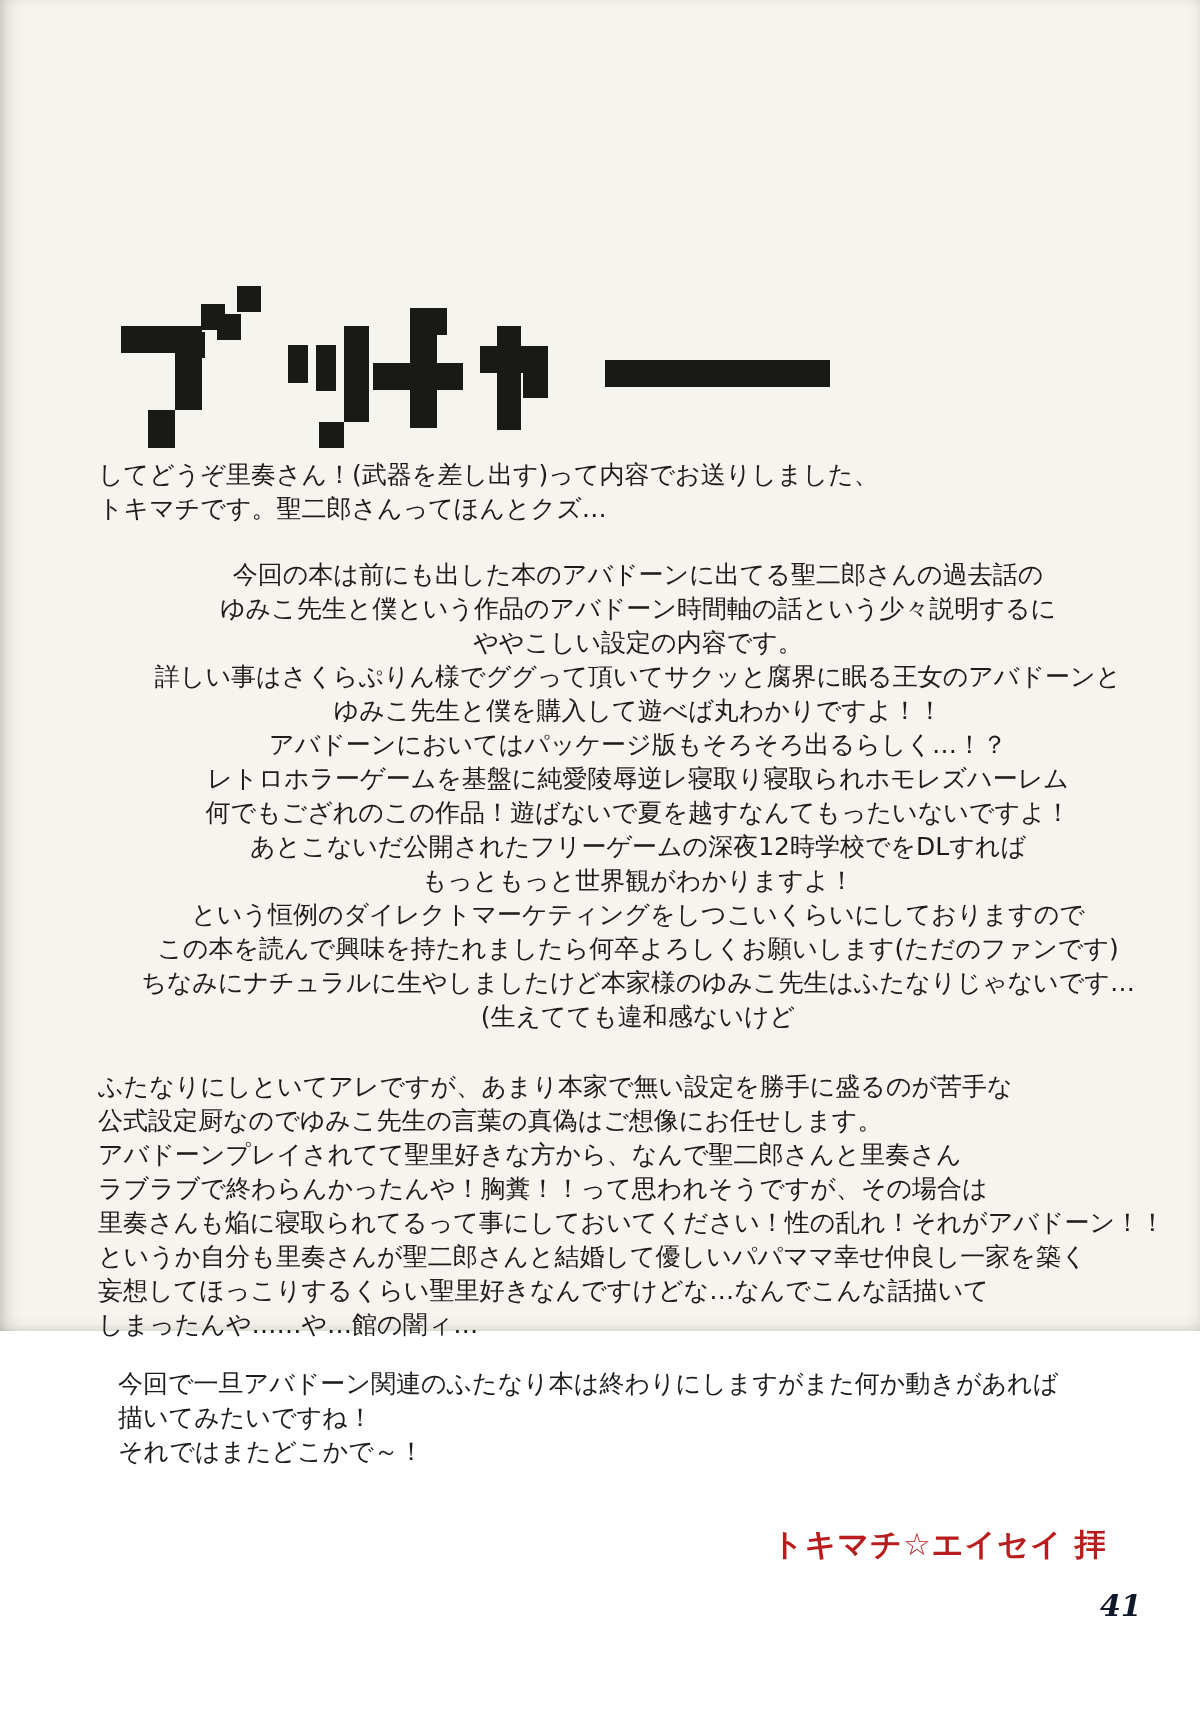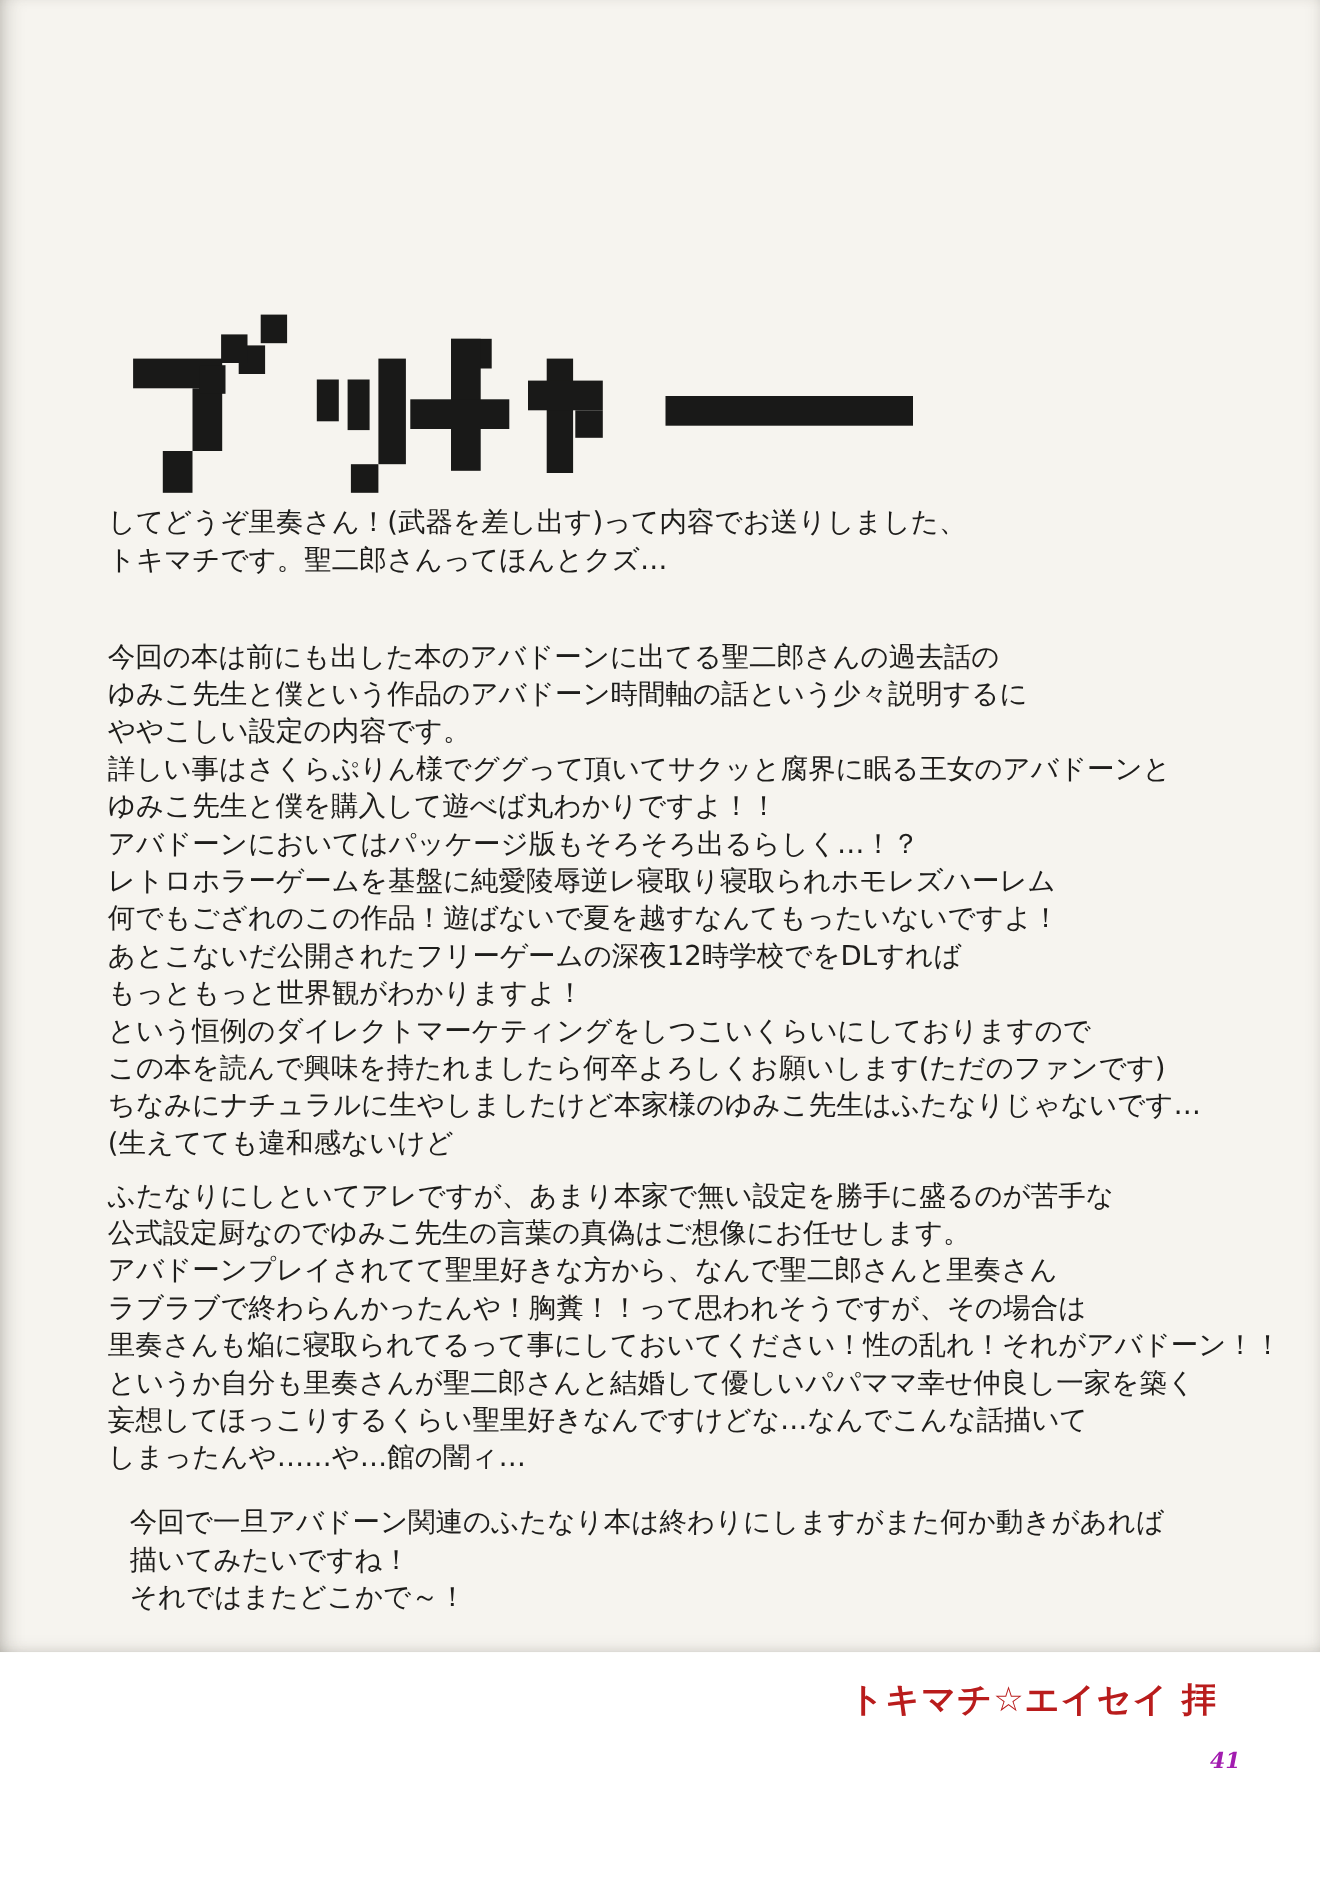--- a/index.html
+++ b/index.html
@@ -3,21 +3,21 @@
 <meta charset="utf-8">
 <style>
   html, body { margin: 0; padding: 0; }
   body {
     width: 1200px; height: 1712px;
     font-family: "DejaVu Sans", sans-serif;
     overflow: hidden;
   }
   .page {
     position: relative;
-    width: 1200px; height: 1502px;
+    width: 1200px; height: 1331px;
     background: #f6f4ef;
     box-shadow: inset 14px 0 22px -16px rgba(60,55,45,.45),
                 inset -8px 0 18px -14px rgba(60,55,45,.25),
                 inset 0 -10px 20px -16px rgba(60,55,45,.3);
   }
   .pixel-title {
     position: absolute;
     left: 105px; top: 258px;
     width: 760px; height: 205px;
   }
@@ -27,39 +27,39 @@
     margin: 0;
     width: 1080px;
     font-size: 25px;
     line-height: 34px;
     letter-spacing: 0px;
     color: #1e1d1b;
     white-space: pre-line;
     font-weight: 500;
   }
   .para-1 { top: 458px; }
-  .para-2 { top: 580px; }
+  .para-2 { top: 558px; text-align: center; }
   .para-3 { top: 1070px; }
   .para-4 { top: 1367px; margin-left: 20px; }
   .signature {
     position: absolute;
     left: 772px; top: 1524px;
     font-size: 31px;
     font-weight: bold;
     color: #b91c1c;
     letter-spacing: 1px;
   }
   .page-number {
     position: absolute;
     left: 1100px; top: 1588px;
     font-family: "DejaVu Serif", serif;
     font-style: italic;
     font-weight: bold;
-    font-size: 20px;
-    color: #a21caf;
+    font-size: 30px;
+    color: #0f172a;
   }
 </style>
 </head>
 <body>
 
 <div class="page" style="background: rgb(246, 244, 239);">
 
   <svg class="pixel-title" id="title-svg" viewBox="0 0 760 205" role="img" aria-label="ブッチャー">
       <rect x="16" y="68" width="81" height="27" fill="#191918"></rect>
       <rect x="70" y="95" width="27" height="57" fill="#191918"></rect>

